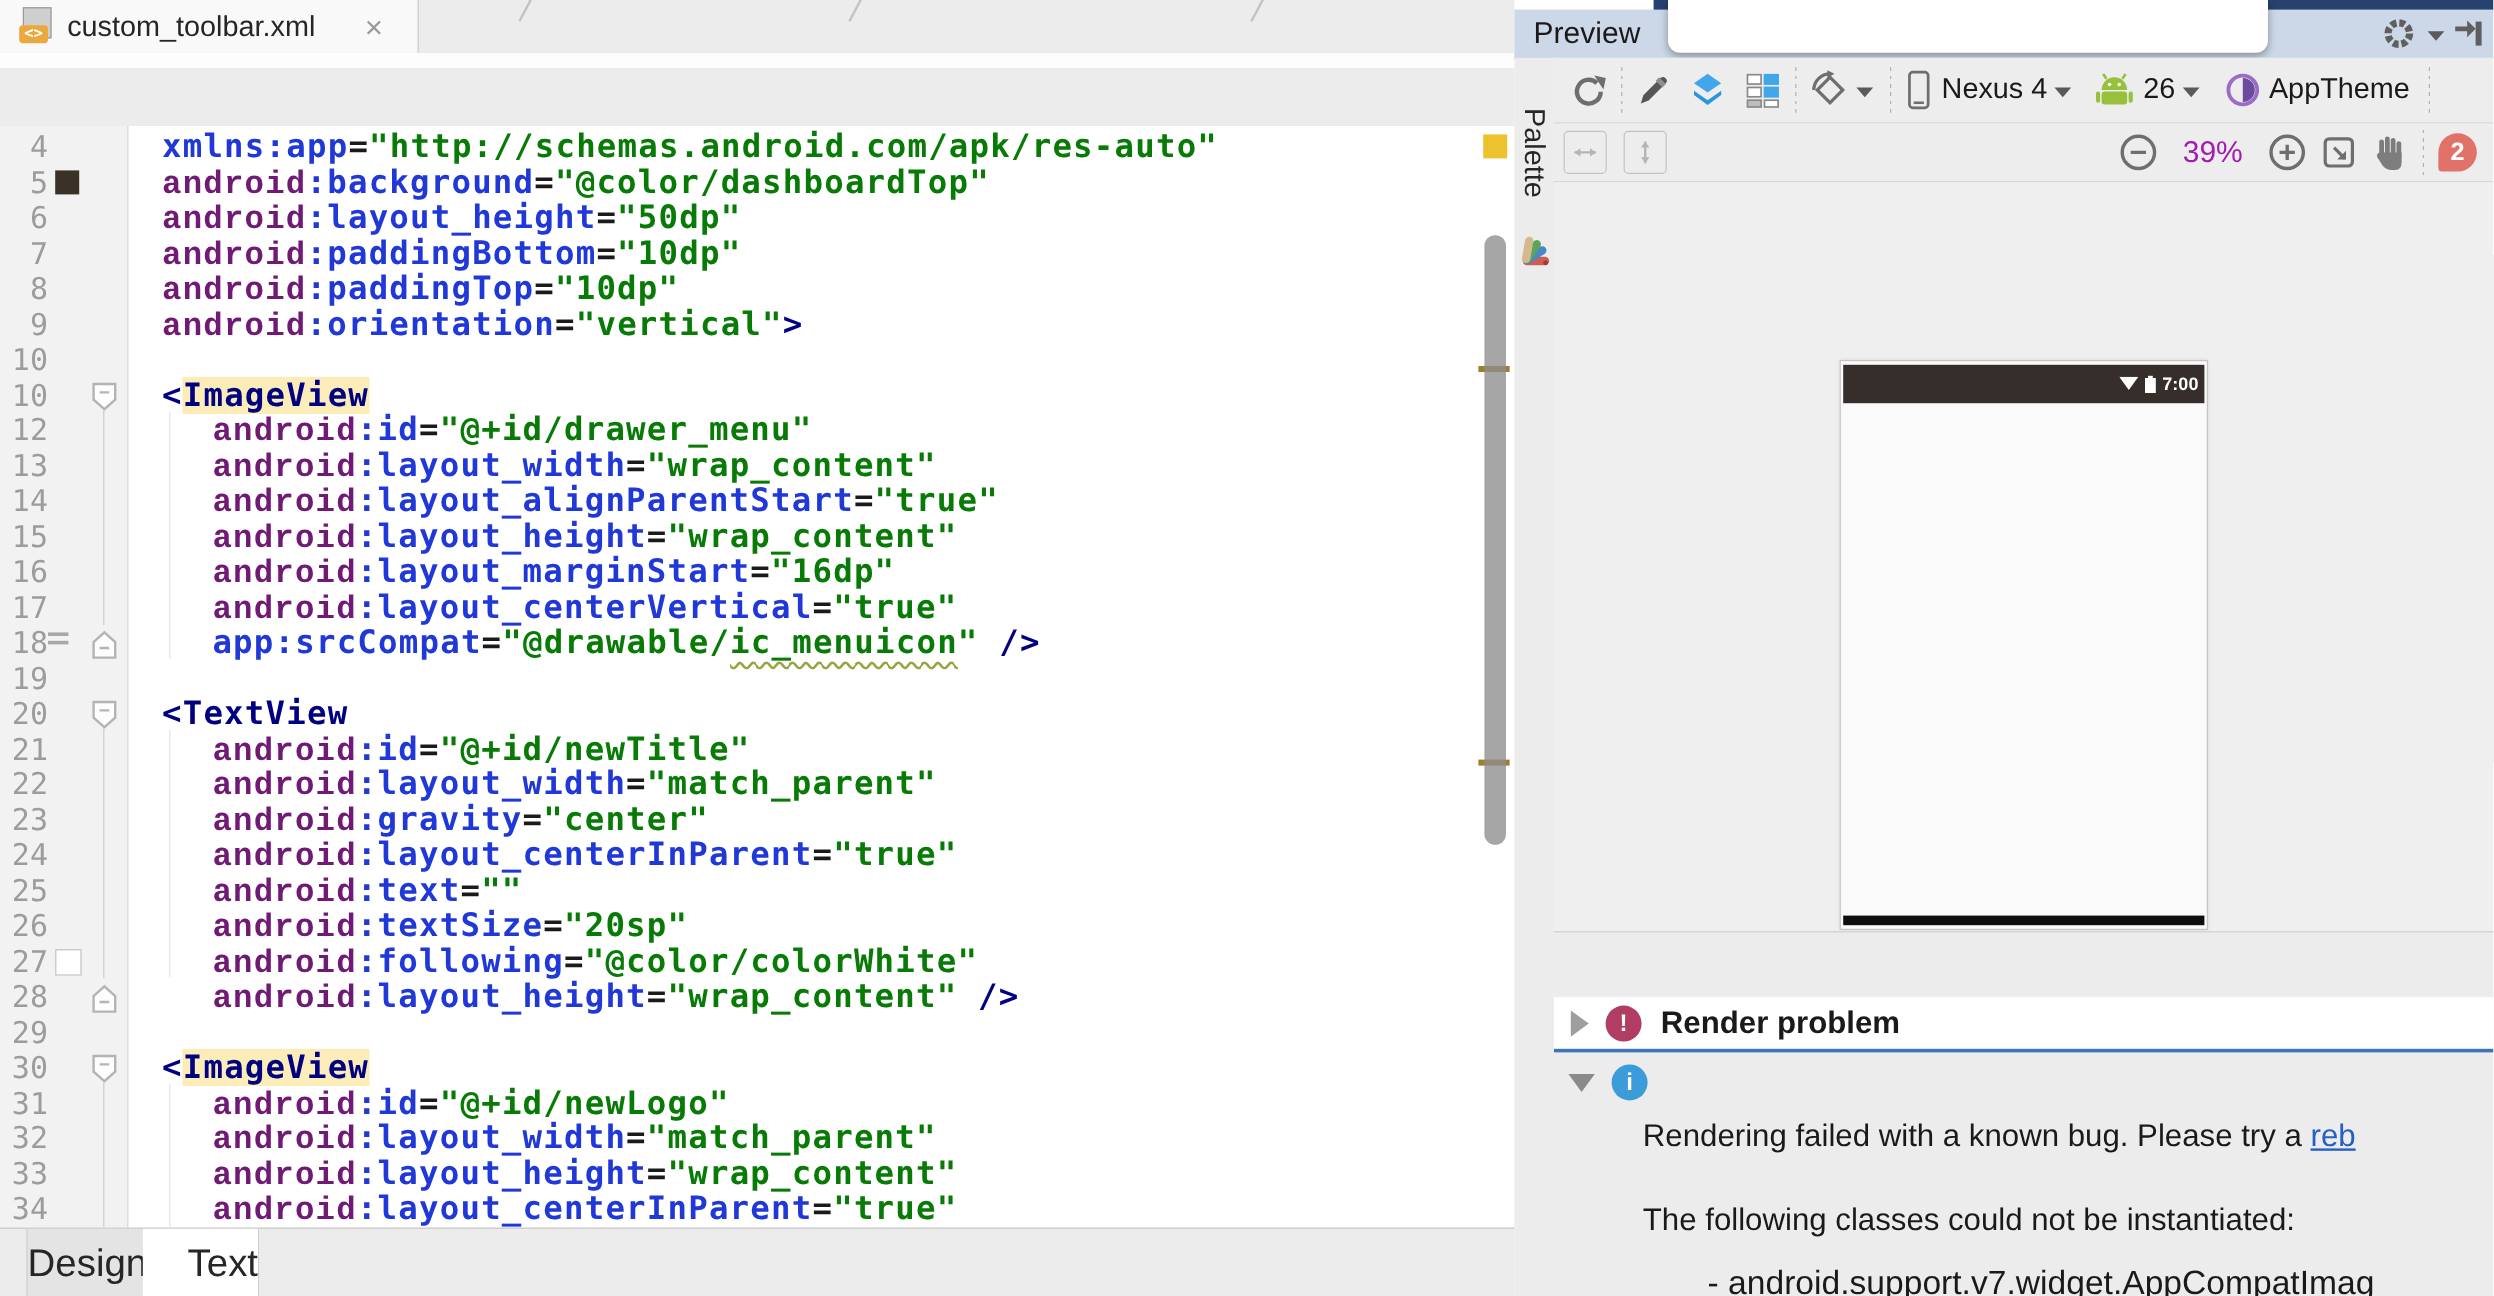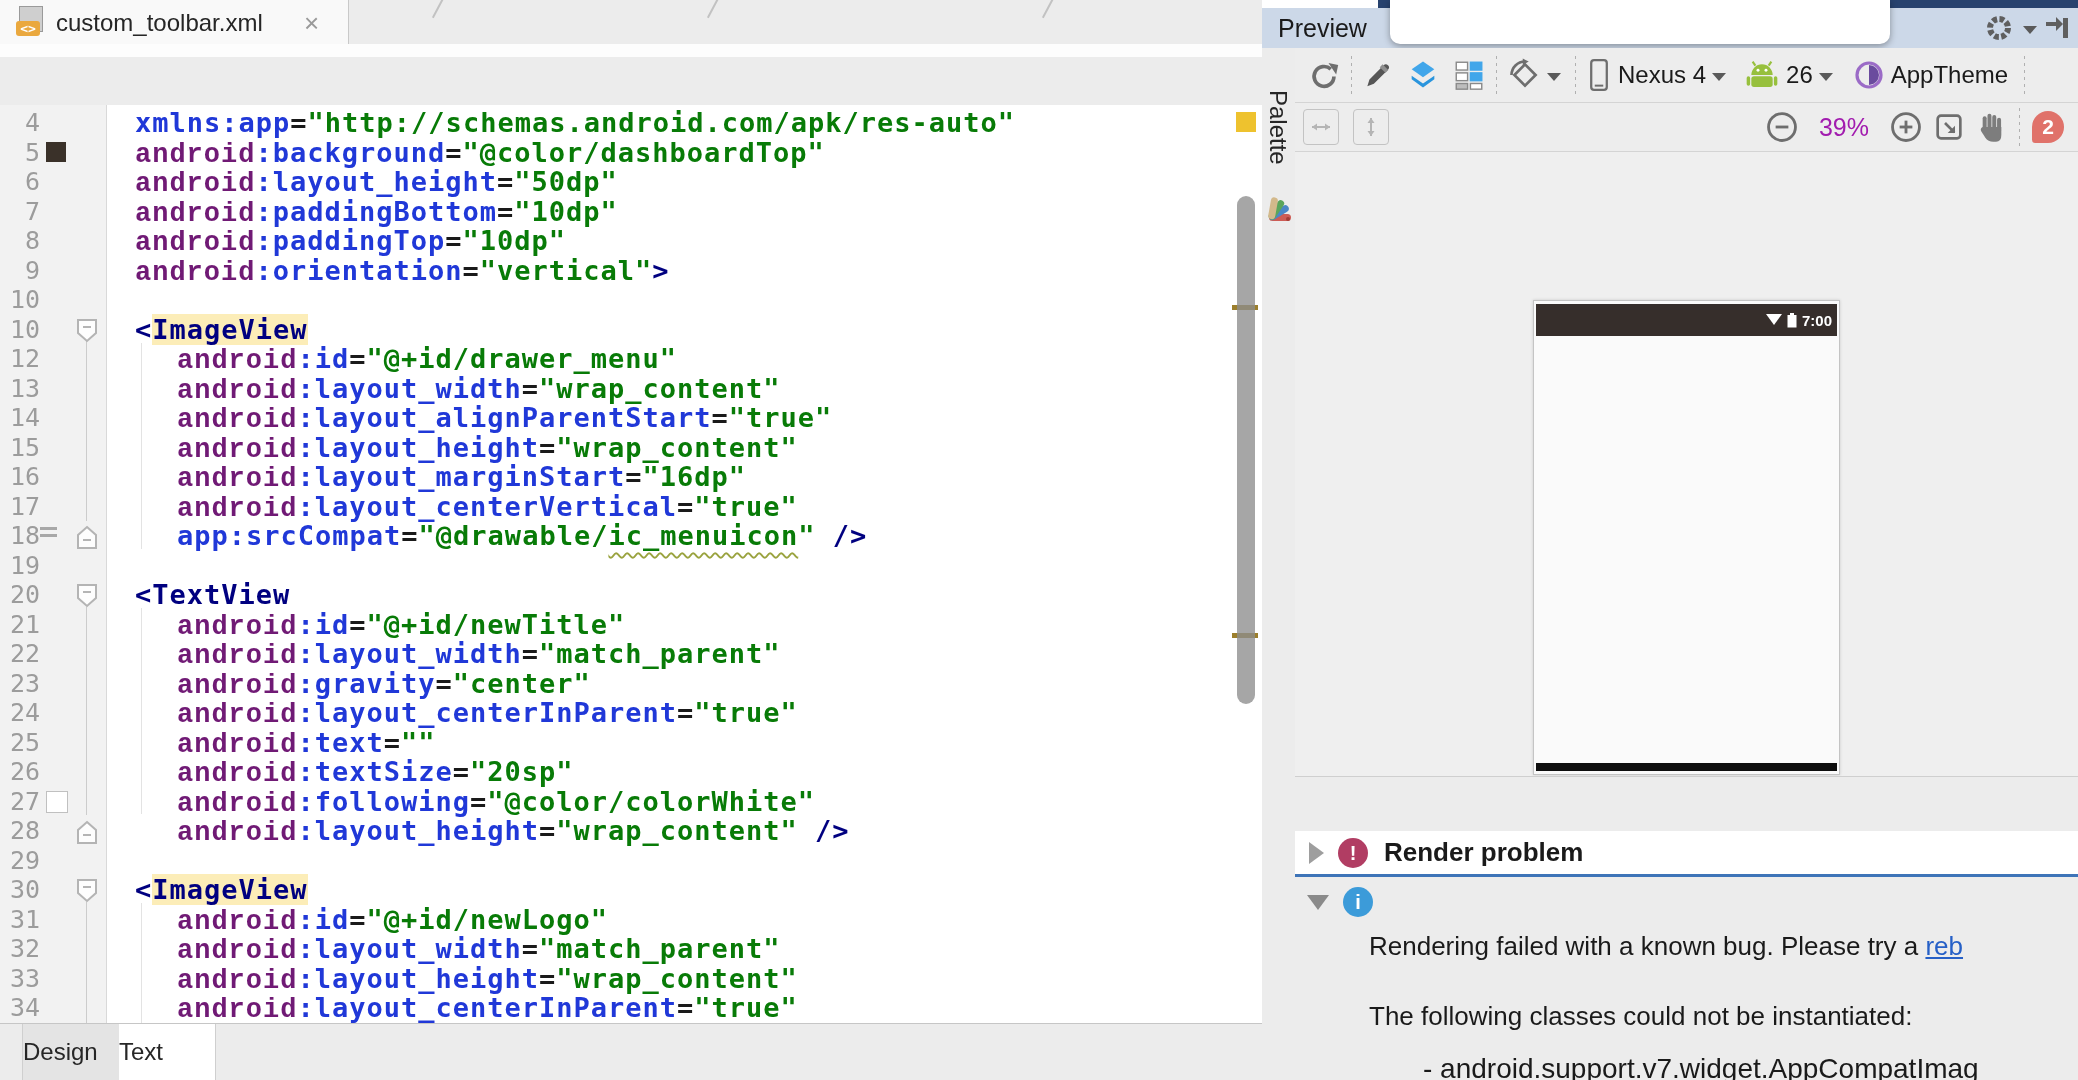--- a/index.html
+++ b/index.html
@@ -38,21 +38,21 @@
   .dashm{position:absolute;left:40px;width:17px;height:3px;background:#a8a8a8;}
   .foldm{position:absolute;left:76px;top:3px;}
   .iguide{position:absolute;width:1px;background:#e3e3e3;left:141px;}
   .fguide{position:absolute;width:1px;background:#cccccc;left:86px;}
   .stripe-sq{left:1236px;top:7px;width:20px;height:20px;background:#eec22e;}
   .stripe-tick{left:1232px;width:26px;height:5px;background:#9c7f2c;}
   .vthumb{left:1237px;top:91px;width:18px;height:508px;background:#8d8d8d;opacity:.78;border-radius:9px;}
 
   
   .bottomtabs{left:0;top:1023px;width:1262px;height:57px;background:#ececec;border-top:1px solid #c6c6c6;}
-  .btab{position:absolute;top:0;height:56px;line-height:56px;text-align:left;font-size:24px;color:#262626;}
+  .btab{position:absolute;top:0;height:56px;line-height:56px;text-align:right;font-size:32px;color:#262626;}
   .btab.design{left:22px;width:96px;background:#e4e4e4;border-left:1px solid #cfcfcf;border-right:1px solid #cfcfcf;}
   .btab.text{left:119px;width:96px;background:#ffffff;border-right:1px solid #cfcfcf;}
 
   
   .navybar{left:1378px;top:0;width:700px;height:9px;background:#27426e;}
   .pvheader{left:1262px;top:8px;width:816px;height:40px;background:#ccd8e8;border-bottom:1px solid #b9c6d8;}
   .pvtitle{position:absolute;left:16px;top:6px;font-size:25px;color:#1a1a1a;}
   .balloon{left:1390px;top:0;width:500px;height:44px;background:#ffffff;border-radius:0 0 10px 10px;
            box-shadow:0 2px 7px rgba(0,0,0,.35);}
   .palstrip{left:1262px;top:48px;width:33px;height:1032px;background:#ececec;border-right:1px solid #d6d6d6;}

